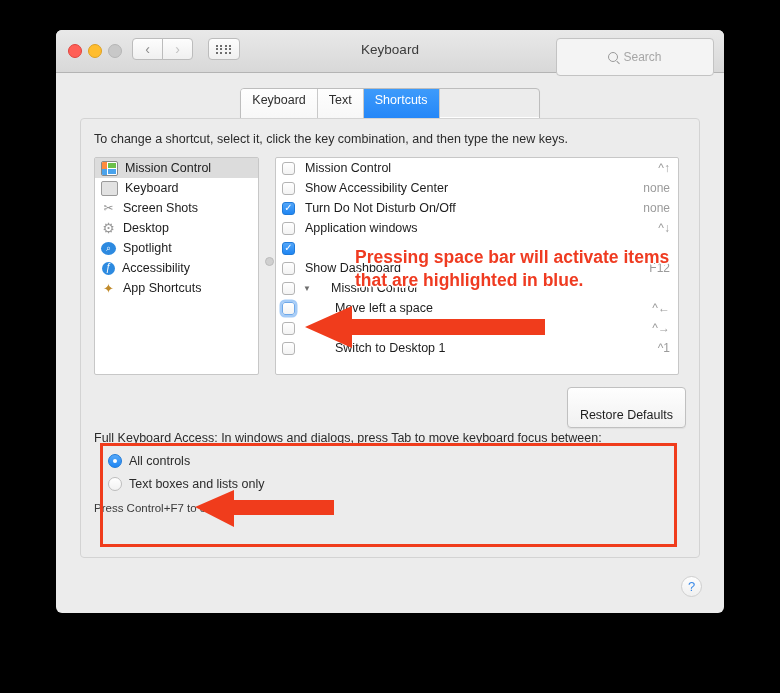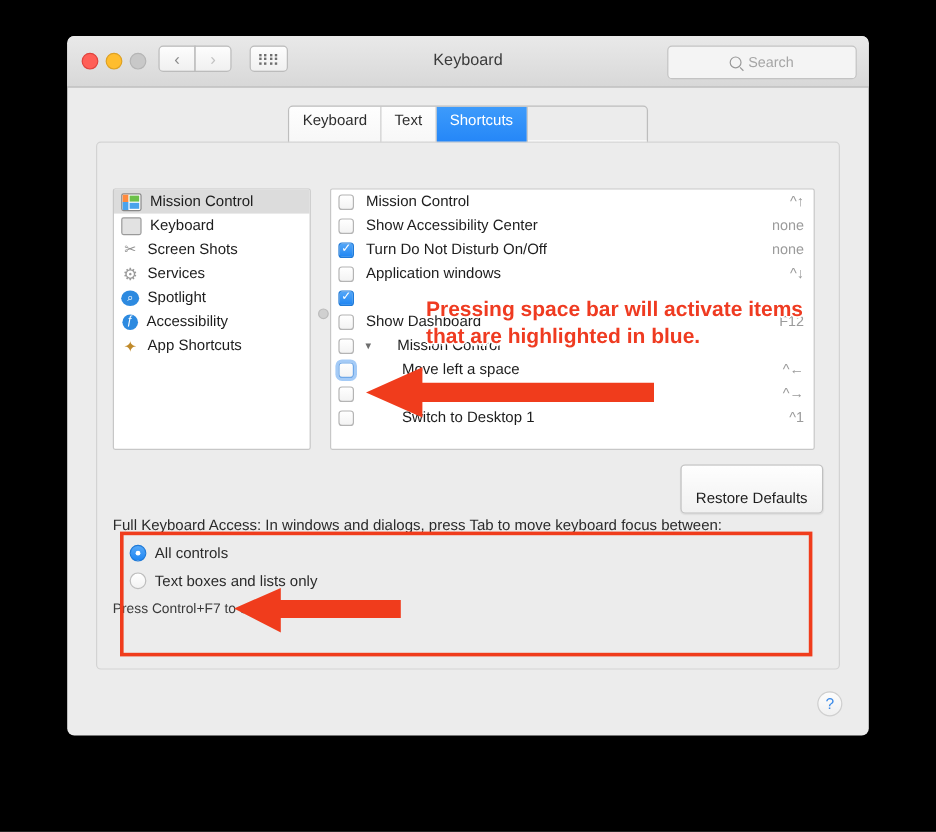--- a/index.html
+++ b/index.html
@@ -58,21 +58,21 @@
   .dotgrid { display: grid; grid-template-columns: repeat(4,3px); gap: 1.5px; }
   .dotgrid i { width: 2px; height: 2px; background: #6e6e6e; display: block; }
 
   #win-title {
     position: absolute; left: 0; right: 0; top: 12px;
     text-align: center; font-size: 13.5px; color: #3b3b3b;
   }
 
   #searchbox {
     position: absolute; right: 10px; top: 8px;
-    width: 158px; height: 28px;
+    width: 158px; height: 38px;
     background: #f4f4f4;
     border: 1px solid #c3c3c3;
     border-radius: 4px;
     box-sizing: border-box;
     display: flex; align-items: center; justify-content: center;
     gap: 5px;
   }
   #searchbox .mag {
     width: 8px; height: 8px; border: 1.3px solid #9a9a9a; border-radius: 50%;
     position: relative;
@@ -330,38 +330,39 @@
     <div id="tabs">
         <div class="tab">Keyboard</div>
         <div class="tab">Text</div>
         <div class="tab active">Shortcuts</div>
         <div class="tab">Input Sources</div>
       </div>
   </div>
 
   <div id="panel">
 
+    <div id="hint">To change a shortcut, select it, click the key combination, and then type the new keys.</div>
 
     <div id="lists">
       <div id="sidebar">
           <div class="side-item selected">
             <span class="side-icon ic-mission"></span>
             <span>Mission Control</span>
           </div>
           <div class="side-item">
             <span class="side-icon ic-keyboard"></span>
             <span>Keyboard</span>
           </div>
           <div class="side-item">
             <span class="side-icon ic-screenshots">✂</span>
             <span>Screen Shots</span>
           </div>
           <div class="side-item">
             <span class="side-icon ic-services">⚙</span>
-            <span>Services</span>
+            <span>Desktop</span>
           </div>
           <div class="side-item">
             <span class="side-icon ic-spotlight">⌕</span>
             <span>Spotlight</span>
           </div>
           <div class="side-item">
             <span class="side-icon ic-accessibility">ƒ</span>
             <span>Accessibility</span>
           </div>
           <div class="side-item">

